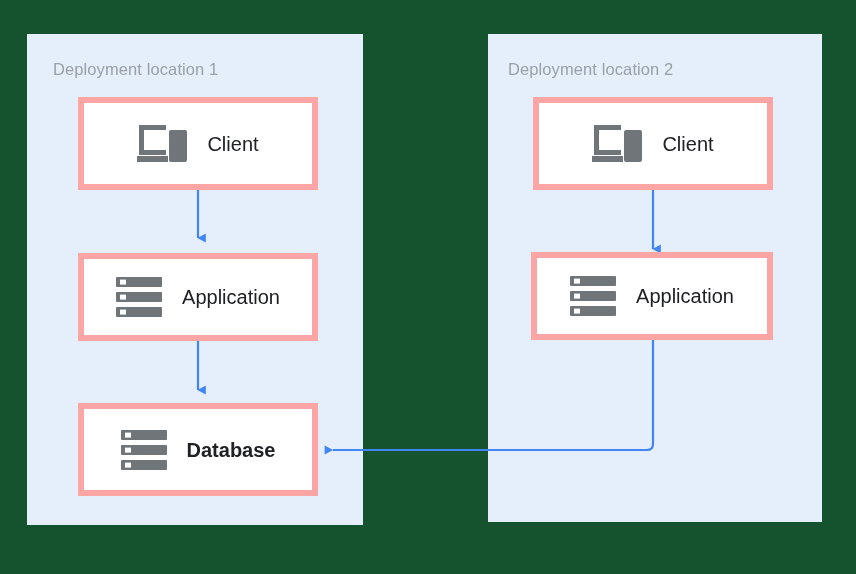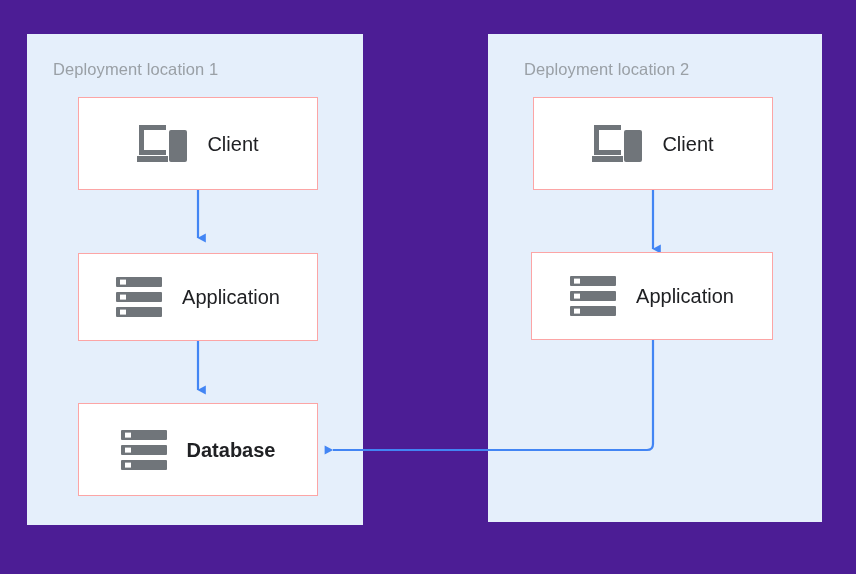--- a/index.html
+++ b/index.html
@@ -11,47 +11,47 @@
     width: 856px;
     height: 574px;
     font-family: "Liberation Sans", sans-serif;
     overflow: hidden;
   }
 
   #diagram {
     position: relative;
     width: 856px;
     height: 574px;
-    background: #4c1d95;
+    background: #14532d;
   }
 
   
   .zone {
     position: absolute;
     background: #e5effb;
   }
   #zone-1 { left: 27px;  top: 34px; width: 336px; height: 491px; }
   #zone-2 { left: 488px; top: 34px; width: 334px; height: 488px; }
 
   .zone-label {
     position: absolute;
     color: #9aa0a6;
     font-size: 16.5px;
     line-height: 20px;
     letter-spacing: 0.1px;
     white-space: nowrap;
   }
   #zone-1-label { left: 53px;  top: 59px; }
-  #zone-2-label { left: 508px; top: 59px; margin-left: 16px; }
+  #zone-2-label { left: 508px; top: 59px; }
 
   
   .node {
     position: absolute;
     background: #ffffff;
-    border: 1px solid #fca5a5;
+    border: 6px solid #fca5a5;
     box-sizing: border-box;
     display: flex;
     align-items: center;
     justify-content: center;
   }
   .node-inner {
     display: flex;
     align-items: center;
     gap: 20px;
   }

